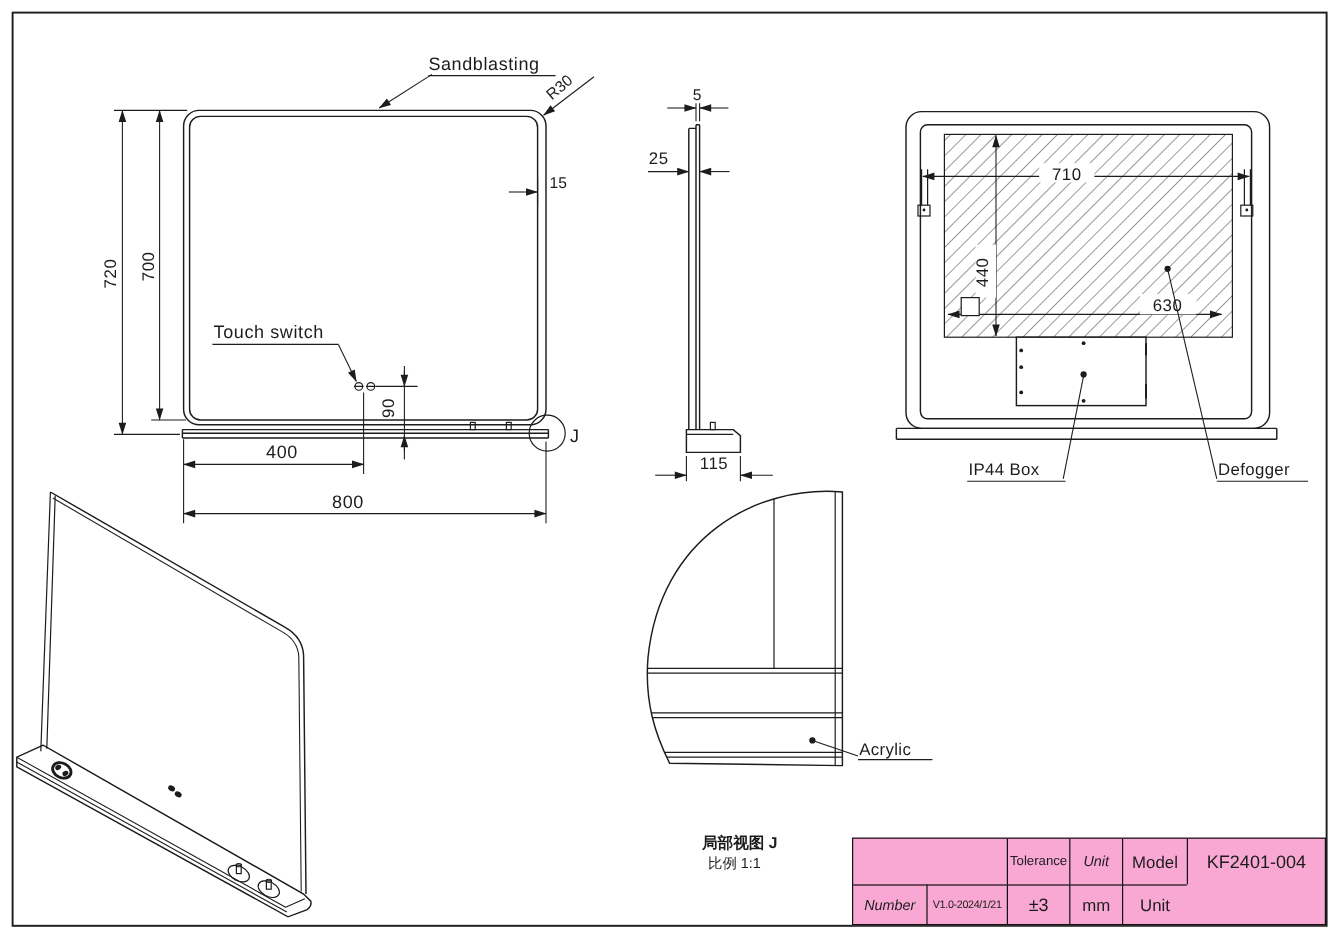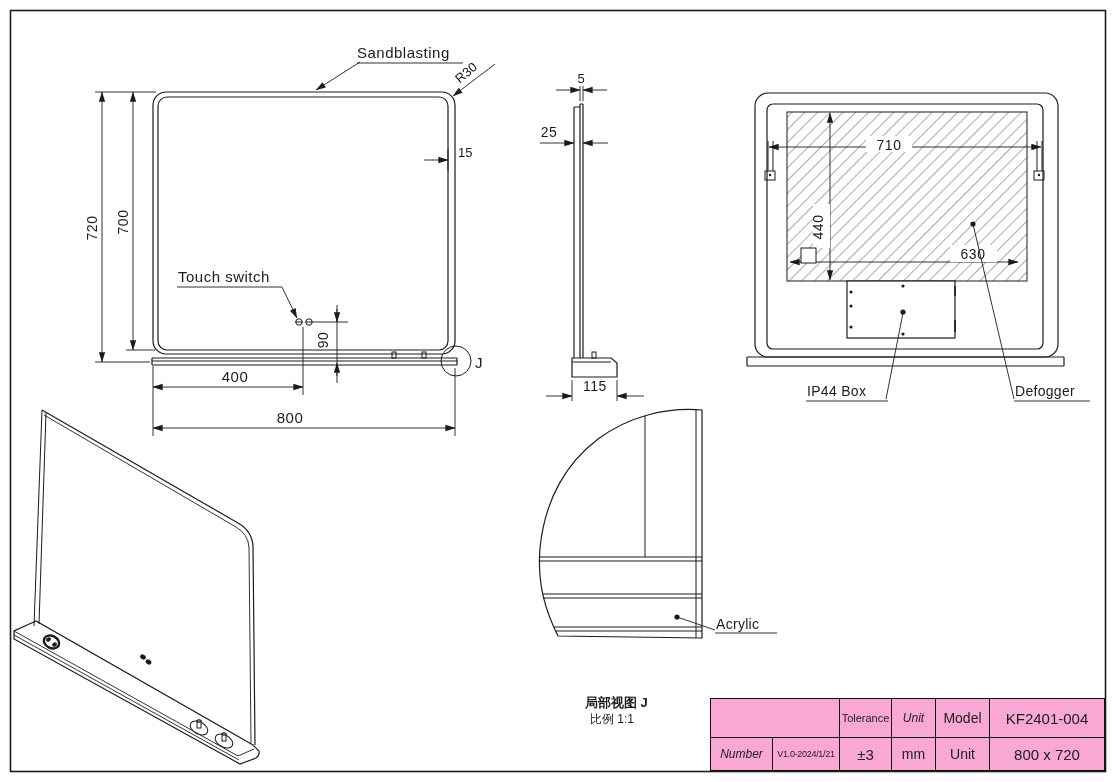--- a/index.html
+++ b/index.html
@@ -241,15 +241,14 @@
     <div class="cell" style="grid-column:1/3;grid-row:1"></div>
     <div class="cell bl f11" style="grid-column:3;grid-row:1">Tolerance</div>
     <div class="cell bl f12" style="grid-column:4;grid-row:1">Unit</div>
     <div class="cell bl f14" style="grid-column:5;grid-row:1">Model</div>
     <div class="cell bl f15" style="grid-column:6;grid-row:1">KF2401-004</div>
     <div class="cell bt f12" style="grid-column:1;grid-row:2">Number</div>
     <div class="cell bl bt f9" style="grid-column:2;grid-row:2">V1.0-2024/1/21</div>
     <div class="cell bl bt f15" style="grid-column:3;grid-row:2">±3</div>
     <div class="cell bl bt f14" style="grid-column:4;grid-row:2">mm</div>
     <div class="cell bl bt f14" style="grid-column:5;grid-row:2">Unit</div>
-    <div class="cell bl bt f15" style="grid-column:6;grid-row:2">800 x 720</div>
   </div>
 </div>
 
 </body></html>

